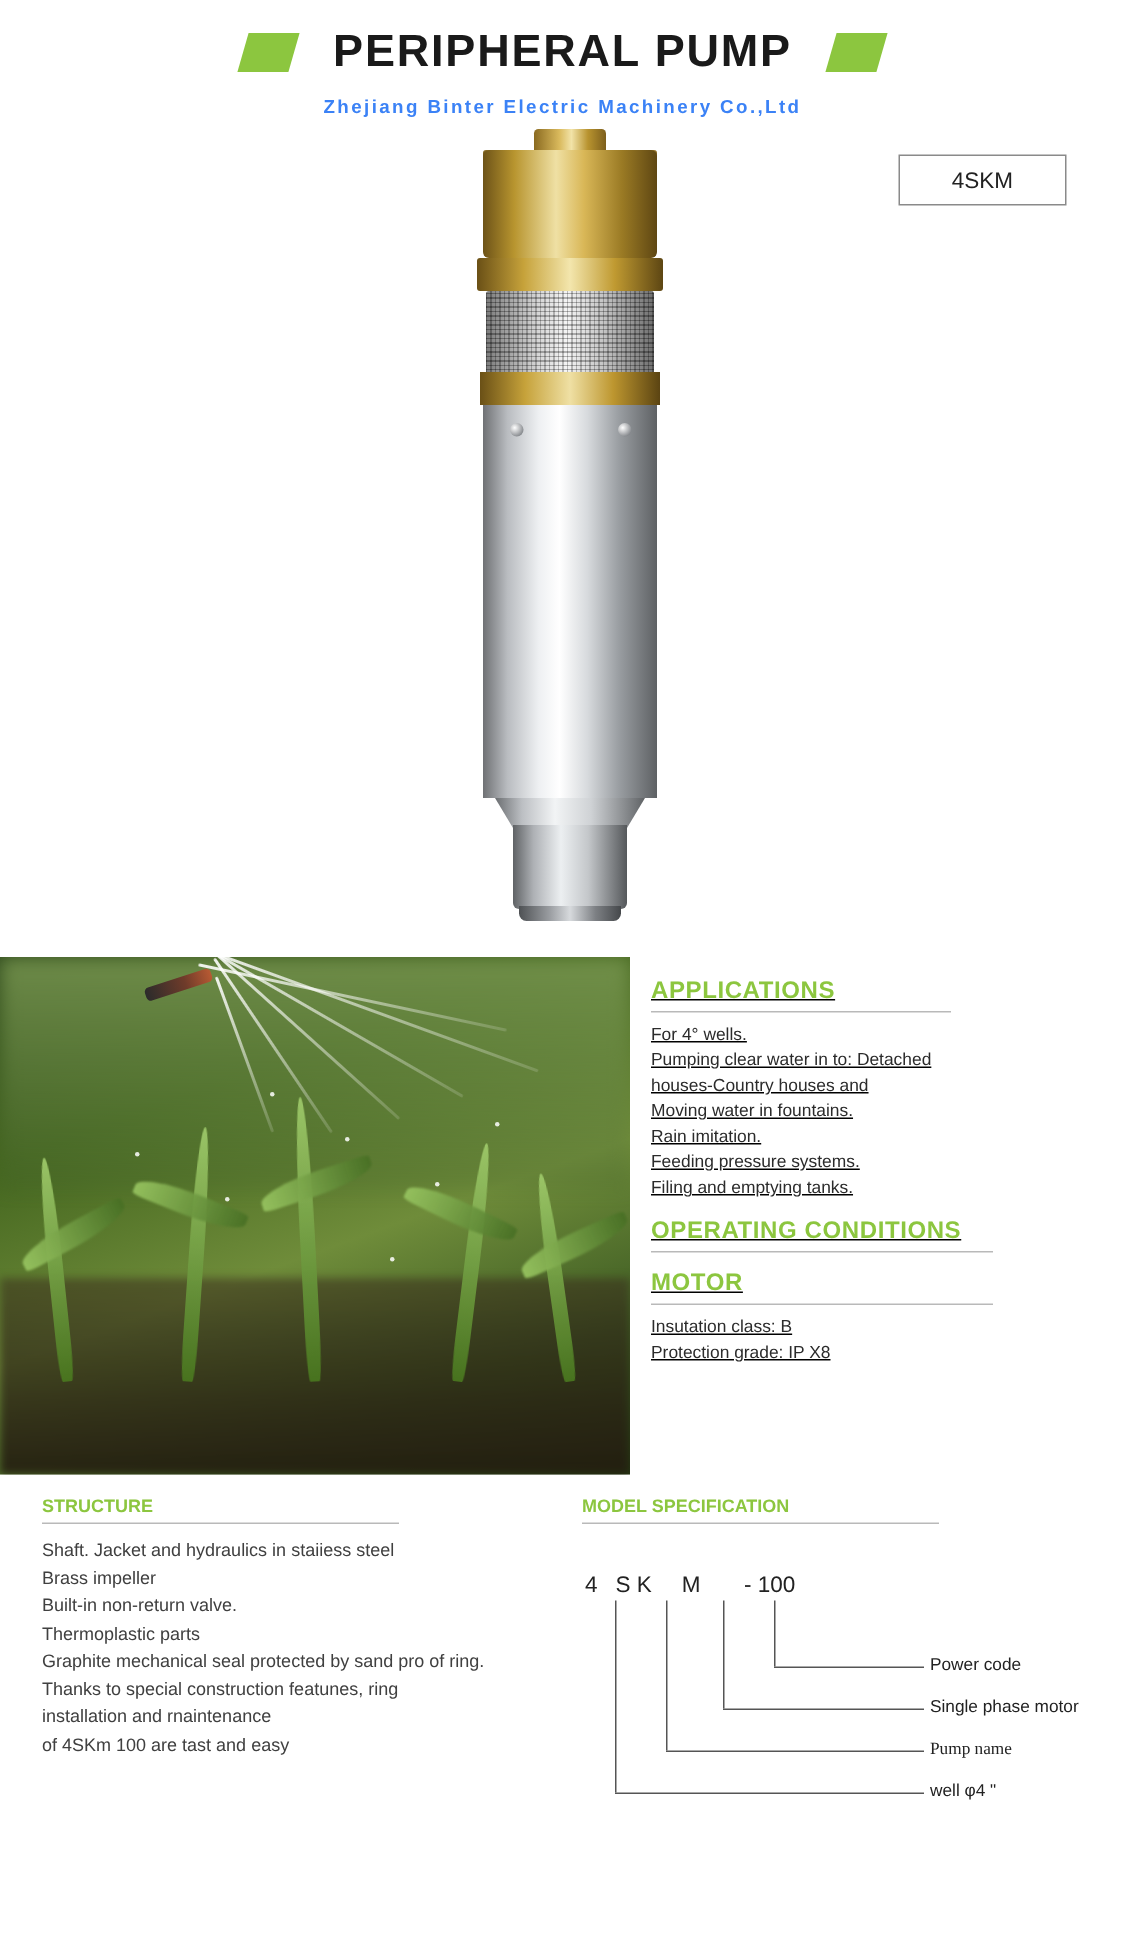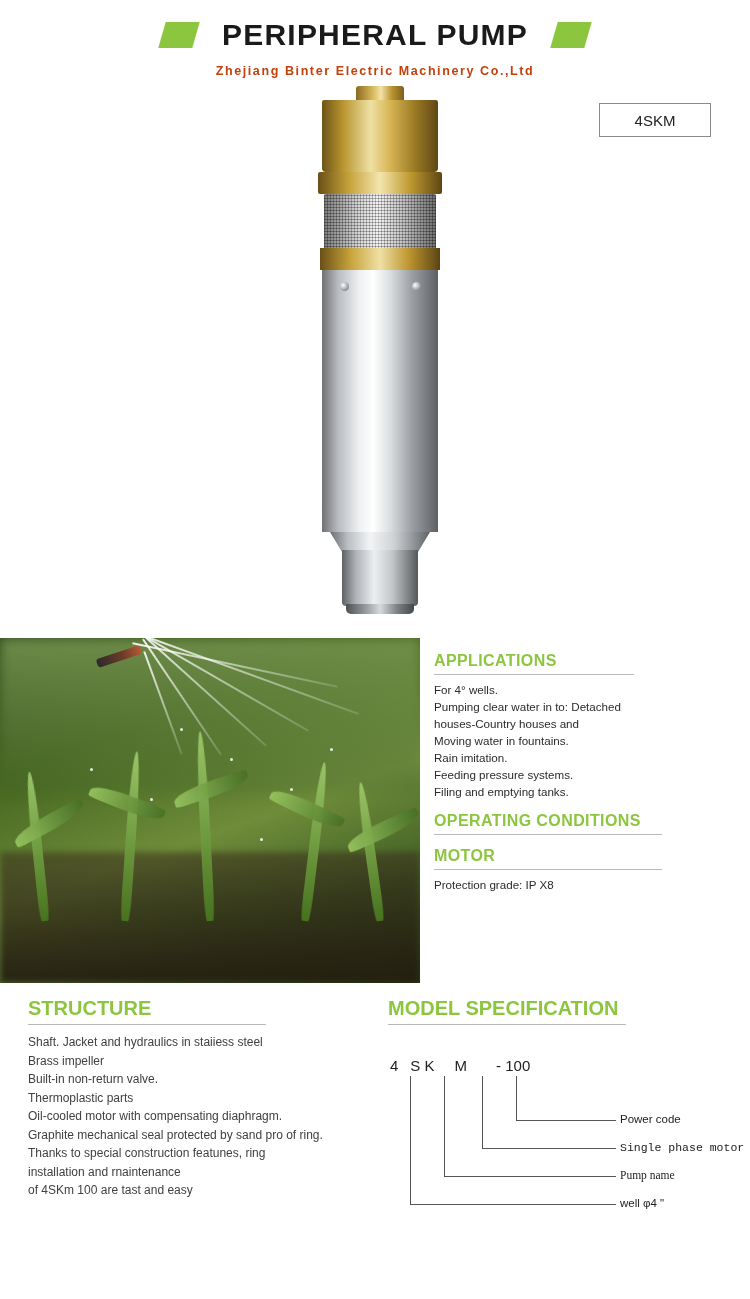--- a/index.html
+++ b/index.html
@@ -38,21 +38,21 @@
     font-size: 30px;
     font-weight: bold;
     letter-spacing: 1.2px;
     color: #1a1a1a;
   }
   .header-sub {
     margin-top: 12px;
     font-size: 12.5px;
     font-weight: bold;
     letter-spacing: 1.6px;
-    color: #c2410c;
+    color: #3b82f6;
   }
 
   
   .hero {
     position: relative;
     height: 560px;
   }
   .model-box {
     position: absolute;
     right: 39px;
@@ -134,20 +134,21 @@
     position: absolute; left: 46px; top: 518px; width: 68px; height: 10px;
     background: linear-gradient(90deg,#4e5154,#9a9da1 30%,#d7dadd 50%,#7d8084 75%,#45484b);
     border-radius: 0 0 5px 5px;
   }
 
   
   .middle {
     position: relative;
     display: flex;
     height: 345px;
+    text-decoration: underline;
   }
   .photo {
     position: relative;
     width: 420px;
     height: 345px;
     overflow: hidden;
     background: linear-gradient(160deg,#2f4a1d 0%,#44661f 28%,#6f8c3a 55%,#3c5a22 80%,#243a13 100%);
   }
   .photo .blur-top {
     position: absolute; inset: 0 0 55% 0;
@@ -228,21 +229,21 @@
   .structure {
     width: 360px;
     padding-left: 28px;
   }
   .modelspec {
     flex: 1;
     padding-left: 28px;
     position: relative;
   }
   .sec-head-dark {
-    font-size: 20px;
+    font-size: 12px;
     font-weight: bold;
     color: #8cc63f;
   }
   .struct-rule { width: 238px; height: 1px; background: #b9b9b9; margin: 4px 0 8px; }
   .struct-body {
     font-size: 12px;
     line-height: 18.5px;
     color: #404040;
   }
 
@@ -367,38 +368,38 @@
 
       <div class="sec-block">
         <div class="sec-head">OPERATING CONDITIONS</div>
         <div class="sec-rule rule-long"></div>
       </div>
 
       <div class="sec-block">
         <div class="sec-head">MOTOR</div>
         <div class="sec-rule rule-mid"></div>
         <div class="sec-body">
+          <div>Insutation class: B</div>
           <div>Protection grade: IP X8</div>
         </div>
       </div>
 
     </div>
   </div>
 
   <div class="bottom">
 
     <div class="structure">
       <div class="sec-head-dark">STRUCTURE</div>
       <div class="struct-rule"></div>
       <div class="struct-body">
         <div>Shaft. Jacket and hydraulics in staiiess steel</div>
         <div>Brass impeller</div>
         <div>Built-in non-return valve.</div>
         <div>Thermoplastic parts</div>
-        <div>Oil-cooled motor with compensating diaphragm.</div>
         <div>Graphite mechanical seal protected by sand pro of ring.</div>
         <div>Thanks to special construction featunes, ring</div>
         <div>installation and rnaintenance</div>
         <div>of 4SKm 100 are tast and easy</div>
       </div>
     </div>
 
     <div class="modelspec">
       <div class="sec-head-dark">MODEL SPECIFICATION</div>
       <div class="struct-rule" style="width:238px;"></div>
@@ -411,21 +412,21 @@
       </div>
 
       <div class="diagram">
 
         <div class="vline" style="left:128px; height:44px;"></div>
         <div class="hline" style="left:128px; top:44px; width:100px;"></div>
         <div class="lbl" style="left:232px; top:37px;">Power code</div>
 
         <div class="vline" style="left:94px; height:72px;"></div>
         <div class="hline" style="left:94px; top:72px; width:134px;"></div>
-        <div class="lbl" style="left:232px; top:65px;font-family:Liberation Mono, monospace;">Single phase motor</div>
+        <div class="lbl" style="left:232px; top:65px;">Single phase motor</div>
 
         <div class="vline" style="left:56px; height:100px;"></div>
         <div class="hline" style="left:56px; top:100px; width:172px;"></div>
         <div class="lbl" style="left:232px; top:93px;font-family:Liberation Serif, serif;">Pump name</div>
 
         <div class="vline" style="left:22px; height:128px;"></div>
         <div class="hline" style="left:22px; top:128px; width:206px;"></div>
         <div class="lbl" style="left:232px; top:121px;">well φ4 "</div>
       </div>
     </div>

